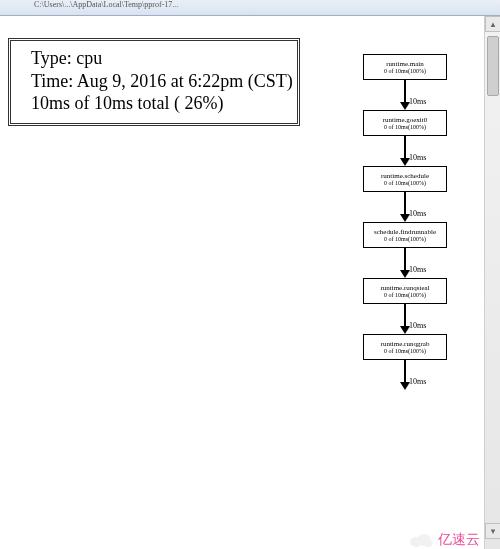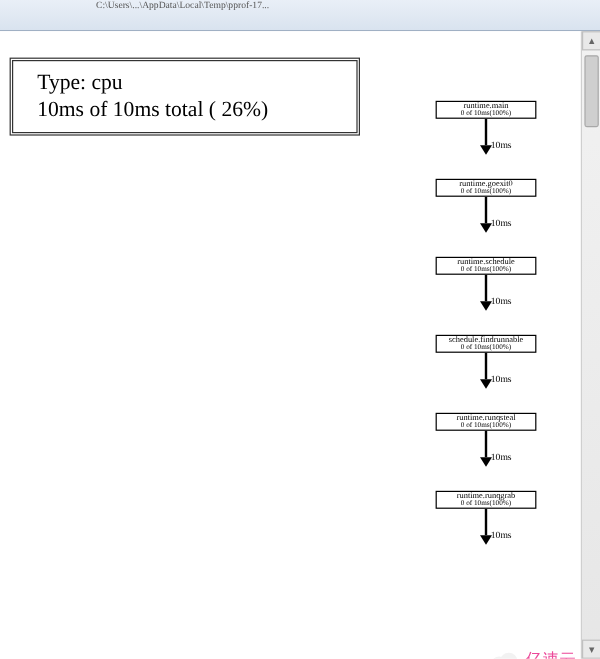--- a/index.html
+++ b/index.html
@@ -7,26 +7,26 @@
     margin: 0;
     padding: 0;
     font-family: "Times New Roman", serif;
     background: #ffffff;
     width: 500px;
     height: 549px;
     overflow: hidden;
     position: relative;
   }
   .browser-chrome {
-    height: 26px;
+    height: 16px;
     background: linear-gradient(#e9eff7, #d9e3ef);
     border-bottom: 1px solid #a0b0c4;
     font-size: 8px;
     color: #555;
-    padding-left: 80px;
+    padding-left: 34px;
     line-height: 10px;
     white-space: nowrap;
     overflow: hidden;
   }
   .page {
     position: relative;
     width: 500px;
     height: 539px;
     background: #ffffff;
   }
@@ -57,24 +57,23 @@
     background: #fff;
     text-align: center;
     display: flex;
     flex-direction: column;
     align-items: center;
     justify-content: center;
     padding: 2px 4px;
   }
   .node.small {
     width: 84px;
-    height: 15px;
+    height: 26px;
     font-size: 7px;
     line-height: 1.15;
-    margin-top: 20px;
   }
   .node.big {
     width: 120px;
     height: 38px;
     font-size: 14px;
     line-height: 1.15;
   }
   .node .fn { font-weight: normal; }
   .node .st { font-size: 6px; color: #000; }
   .node.big .st { font-size: 13px; }
@@ -138,20 +137,21 @@
 <body>
 
 <div class="browser-chrome">
   <span>C:\Users\...\AppData\Local\Temp\pprof-17...</span>
 </div>
 
 <div class="page">
 
   <div class="info-box">
     <div class="info-line">Type: cpu</div>
+    <div class="info-line">Time: Aug 9, 2016 at 6:22pm (CST)</div>
     <div class="info-line">10ms of 10ms total (  26%)</div>
   </div>
 
   <div class="graph">
 
     <div class="node small">
       <div class="fn">runtime.main</div>
       <div class="st">0 of 10ms(100%)</div>
     </div>
     <div class="edge">

